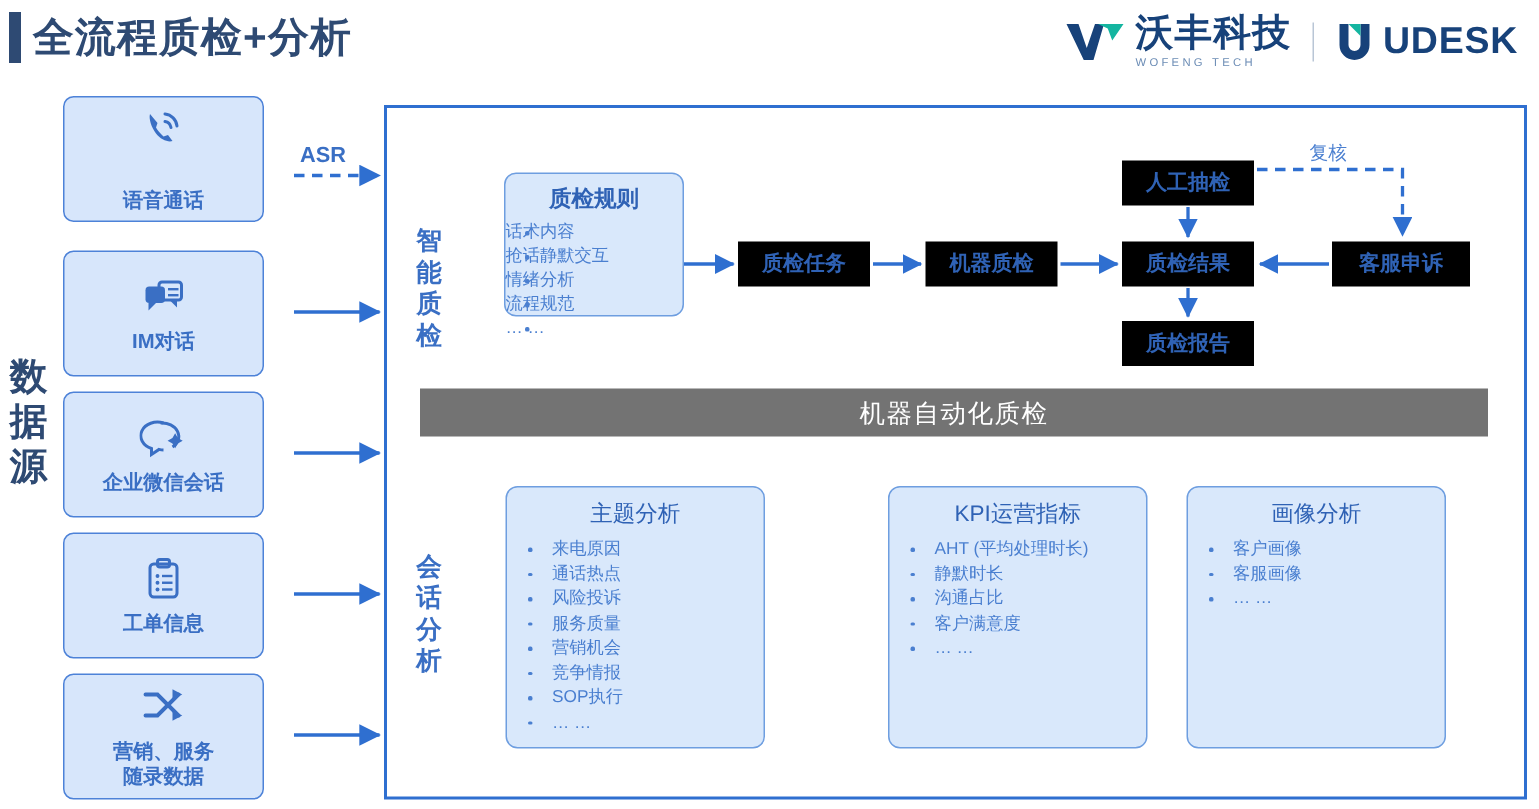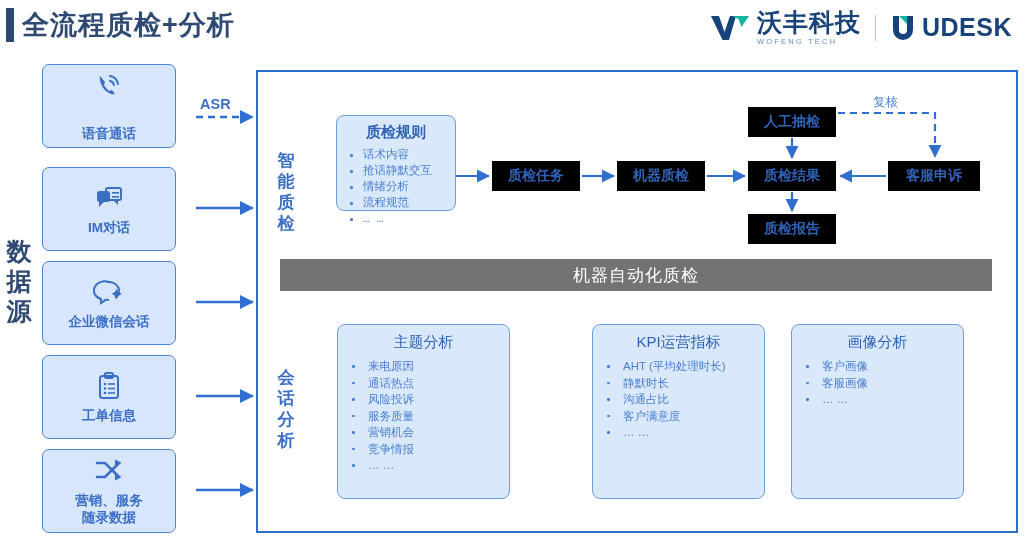--- a/index.html
+++ b/index.html
@@ -35,21 +35,21 @@
   
   .main-box{position:absolute;left:256px;top:70px;width:758px;height:459px;border:2.4px solid #2f6fd0;background:#fff;}
 
   
   .vlabel{position:absolute;width:24px;font-size:17px;font-weight:bold;color:#3a6fc4;line-height:21px;text-align:center;}
 
   
   .rule-card{position:absolute;background:#d9e8fb;border:1.4px solid #6e9ee0;border-radius:8px;}
   .rule-title{font-size:15px;font-weight:bold;color:#2f62b5;text-align:center;margin-top:7px;}
   .rule-list{margin:5px 0 0 0;padding:0;list-style:none;}
-  .rule-list li{font-size:11.5px;color:#4a7fd0;line-height:16px;padding-left:26px;position:relative;font-family:Liberation Mono, monospace;}
+  .rule-list li{font-size:11.5px;color:#4a7fd0;line-height:16px;position:relative;}
   .rule-list li:before{content:"";position:absolute;left:13px;top:7px;width:2.5px;height:2.5px;background:#4a7fd0;border-radius:50%;}
 
   
   .flow-box{position:absolute;background:#000000;display:flex;align-items:center;justify-content:center;}
   .flow-box span{font-size:14px;font-weight:bold;color:#2f62b5;white-space:nowrap;}
 
   
   .banner{position:absolute;background:#737373;display:flex;align-items:center;justify-content:center;}
   .banner span{font-size:17px;color:#ffffff;letter-spacing:1px;}
 
@@ -214,20 +214,21 @@
 
   <div class="an-card" style="left:337px;top:324px;width:171px;height:173px;">
     <div class="an-title">主题分析</div>
     <ul class="an-list">
       <li>来电原因</li>
       <li>通话热点</li>
       <li>风险投诉</li>
       <li>服务质量</li>
       <li>营销机会</li>
       <li>竞争情报</li>
+      <li>SOP执行</li>
       <li>… …</li>
     </ul>
   </div>
 
   <div class="an-card" style="left:592px;top:324px;width:171px;height:173px;">
     <div class="an-title">KPI运营指标</div>
     <ul class="an-list">
       <li>AHT (平均处理时长)</li>
       <li>静默时长</li>
       <li>沟通占比</li>

